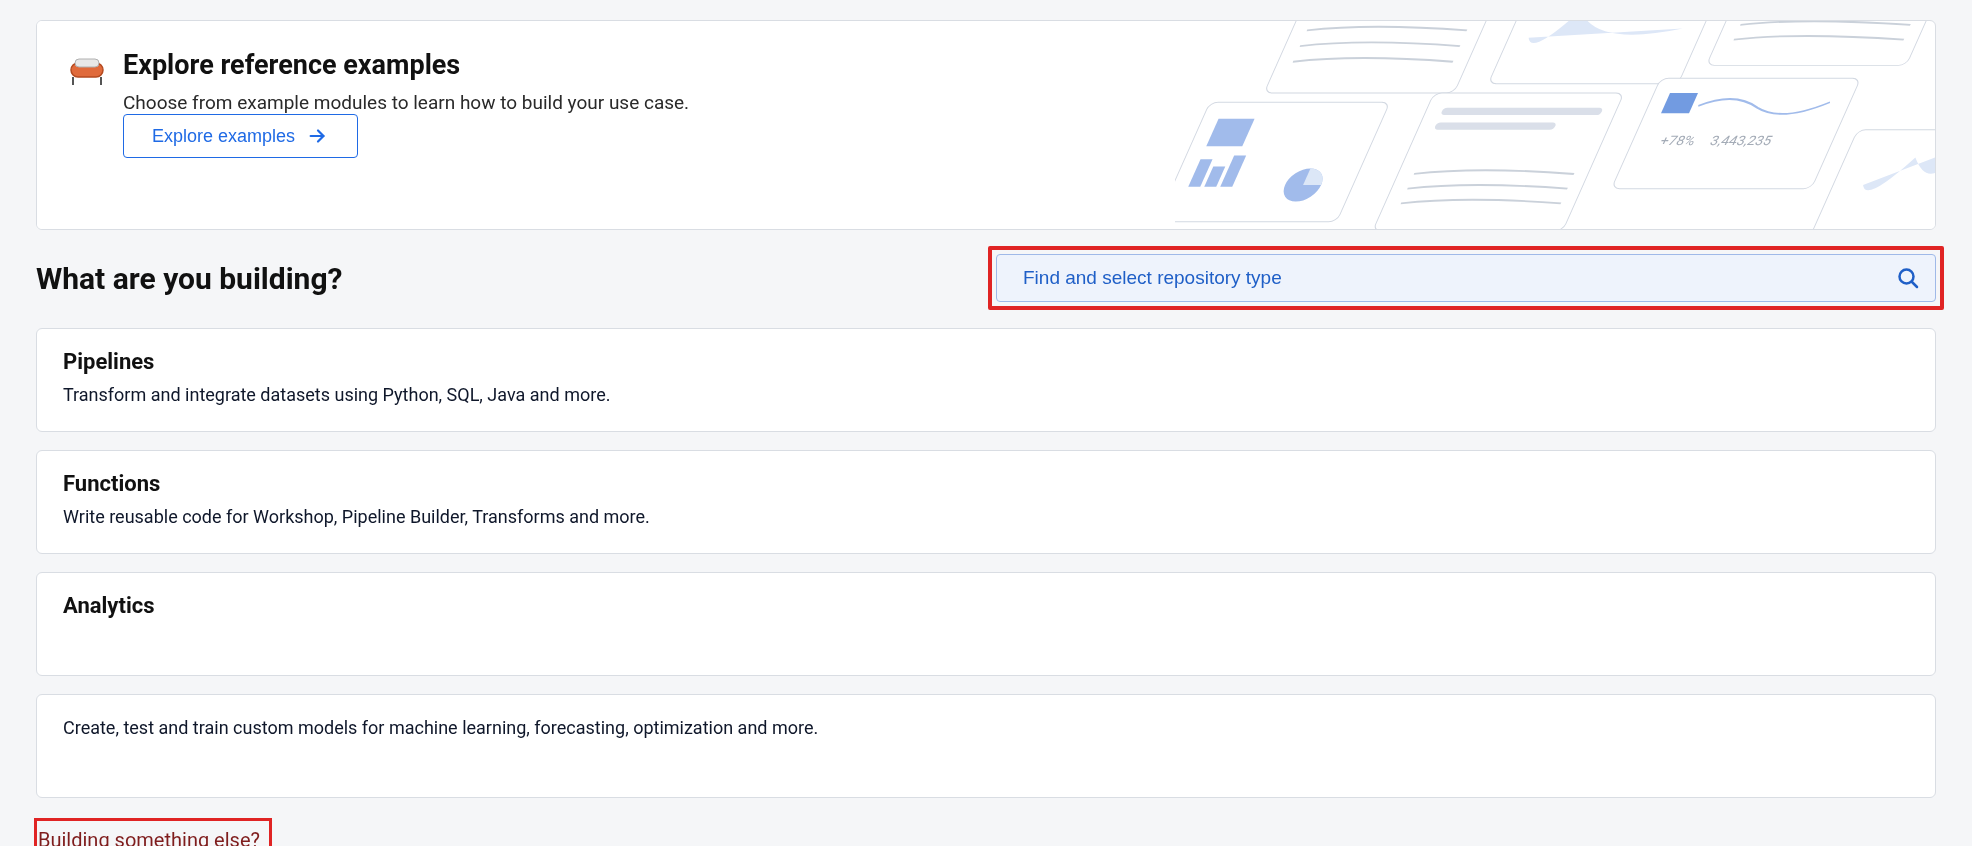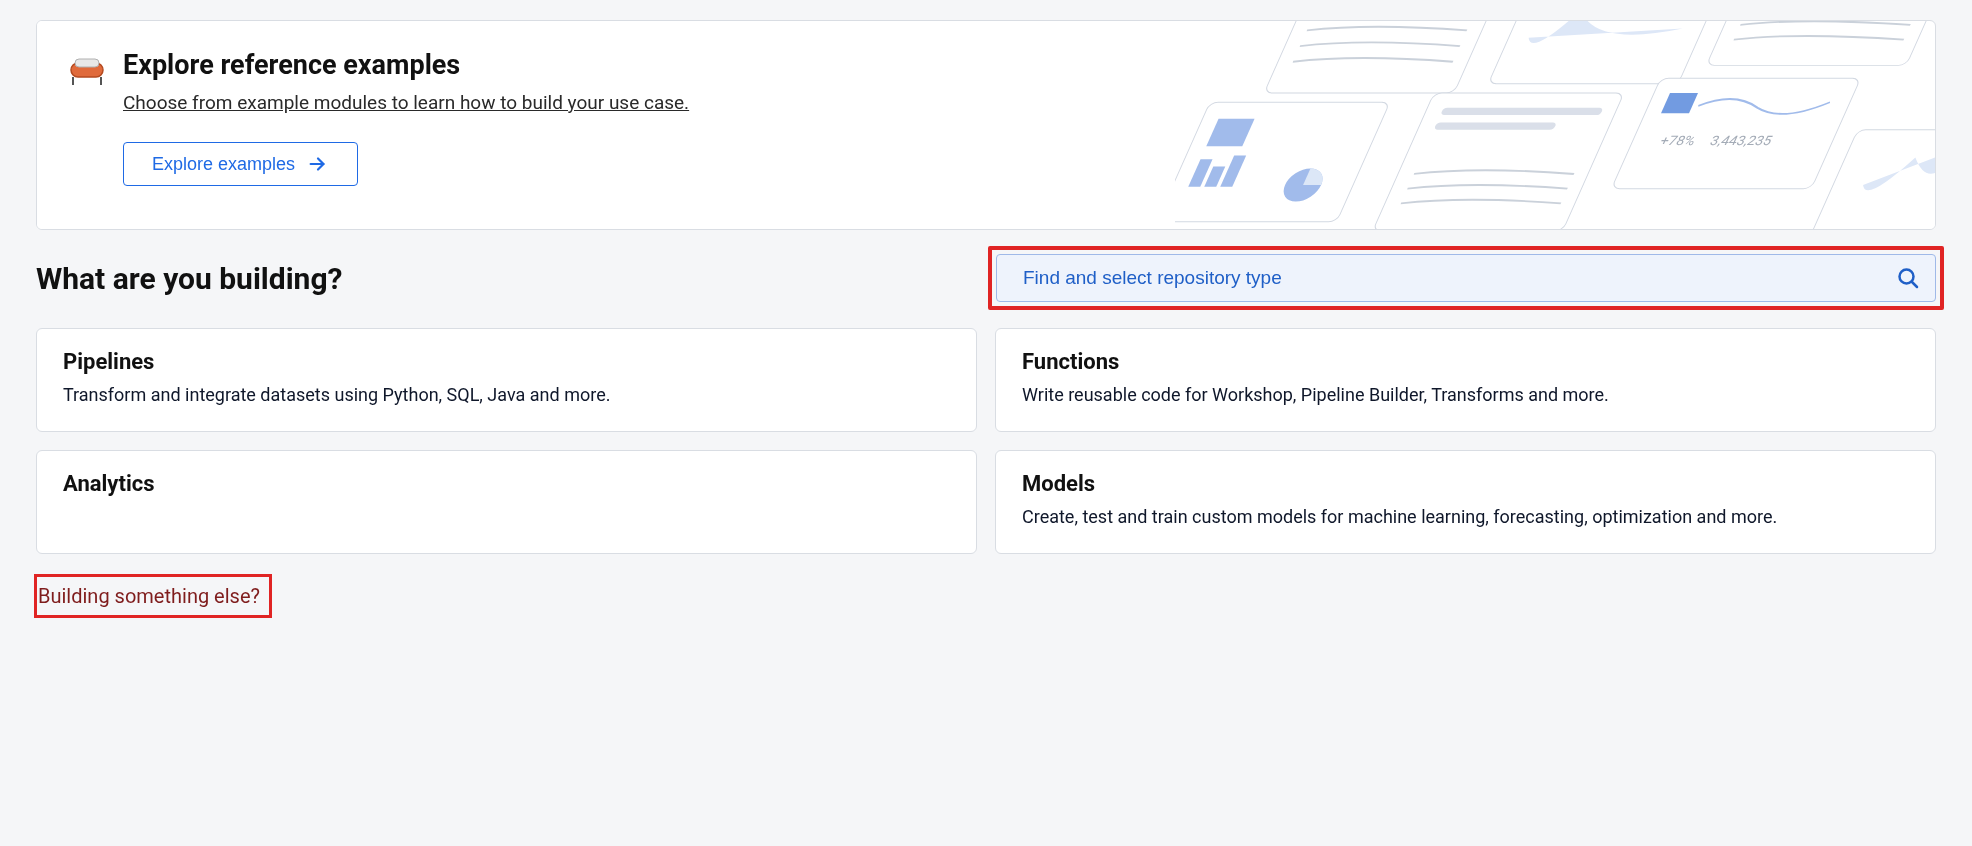--- a/index.html
+++ b/index.html
@@ -35,22 +35,20 @@
   }
   .banner-text h2 {
     font-size: 27px;
     font-weight: 700;
     margin-bottom: 10px;
     color: #111;
   }
   .banner-text p {
     font-size: 19px;
     color: #2a2a2a;
-    margin-bottom: 28px;
-    text-decoration: underline;
   }
   .btn-outline {
     display: inline-flex;
     align-items: center;
     gap: 12px;
     border: 1.5px solid #1f6ae5;
     color: #1f6ae5;
     background: #fff;
     border-radius: 4px;
     padding: 10px 28px;
@@ -117,21 +115,21 @@
     position: absolute;
     right: 16px;
     top: 50%;
     transform: translateY(-50%);
     width: 24px;
     height: 24px;
     color: #1f5fc7;
   }
   .cards {
     display: grid;
-    grid-template-columns: 1fr 1fr;
+    grid-template-columns: 1fr;
     gap: 18px;
     margin-top: 26px;
   }
   .card {
     background: #fff;
     border: 1px solid #d9dde3;
     border-radius: 6px;
     padding: 20px 26px 22px 26px;
     cursor: pointer;
     min-height: 104px;
@@ -265,21 +263,20 @@
     <p>Transform and integrate datasets using Python, SQL, Java and more.</p>
   </div>
   <div class="card">
     <h3>Functions</h3>
     <p>Write reusable code for Workshop, Pipeline Builder, Transforms and more.</p>
   </div>
   <div class="card">
     <h3>Analytics</h3>
   </div>
   <div class="card">
-    <h3>Models</h3>
     <p>Create, test and train custom models for machine learning, forecasting, optimization and more.</p>
   </div>
 </div>
 
 
 <div class="footer-link-wrap">
   <div class="footer-highlight"></div>
   <span class="footer-link">Building something else?</span>
 </div>
 

